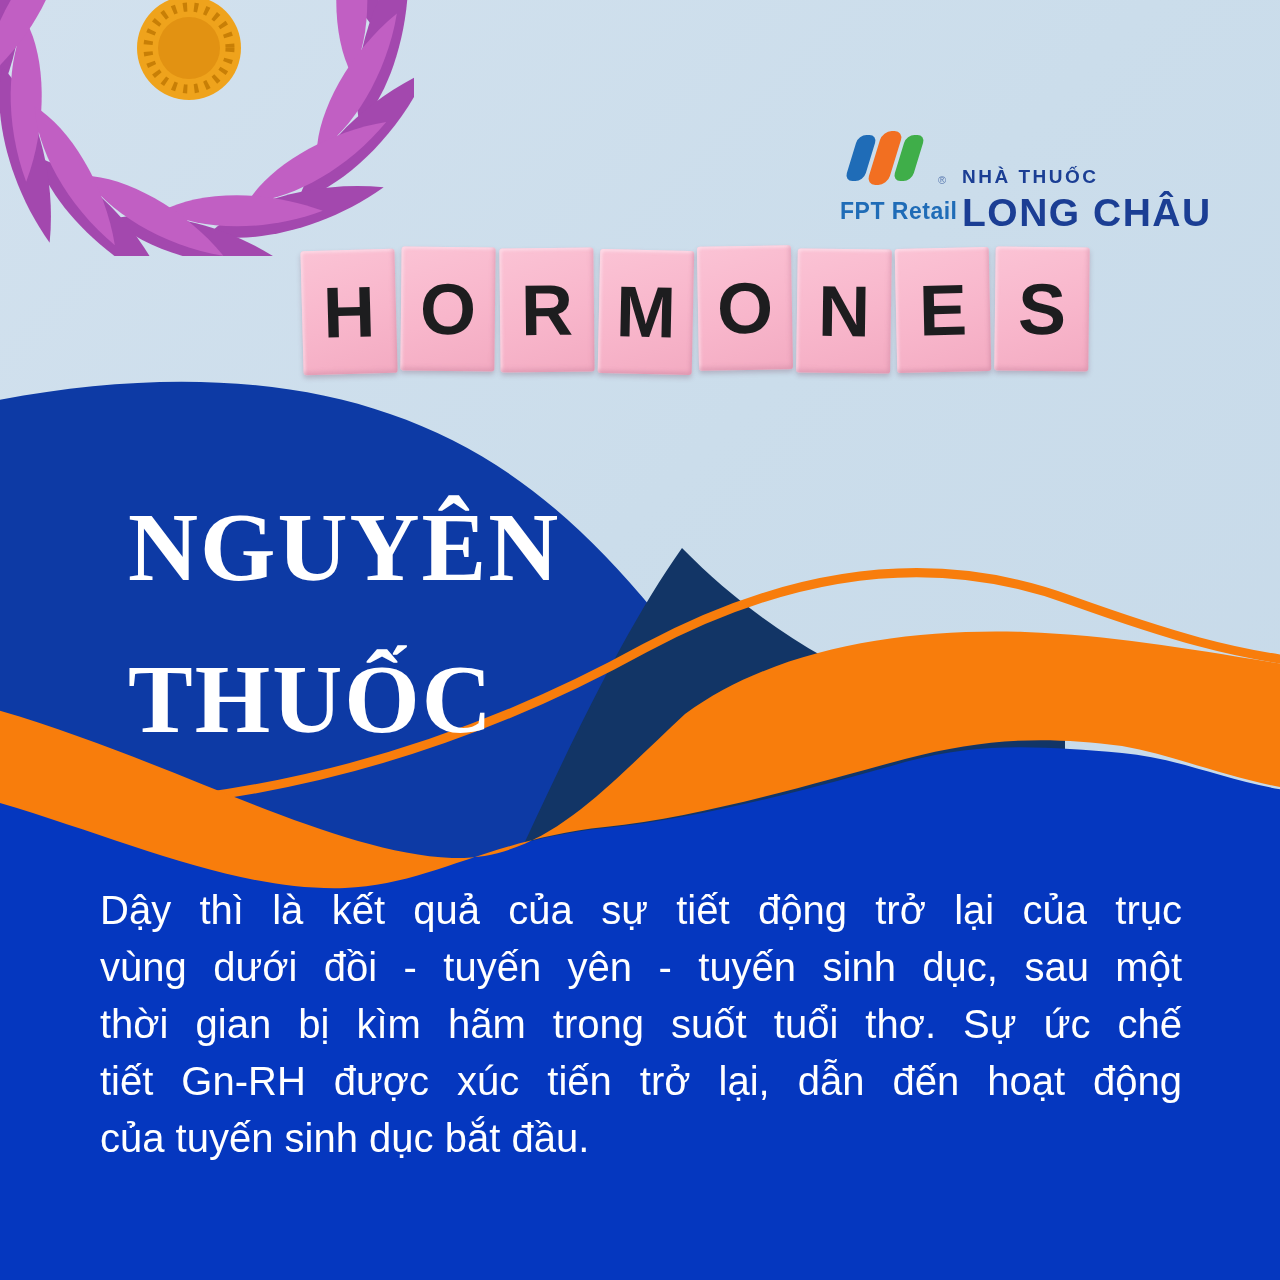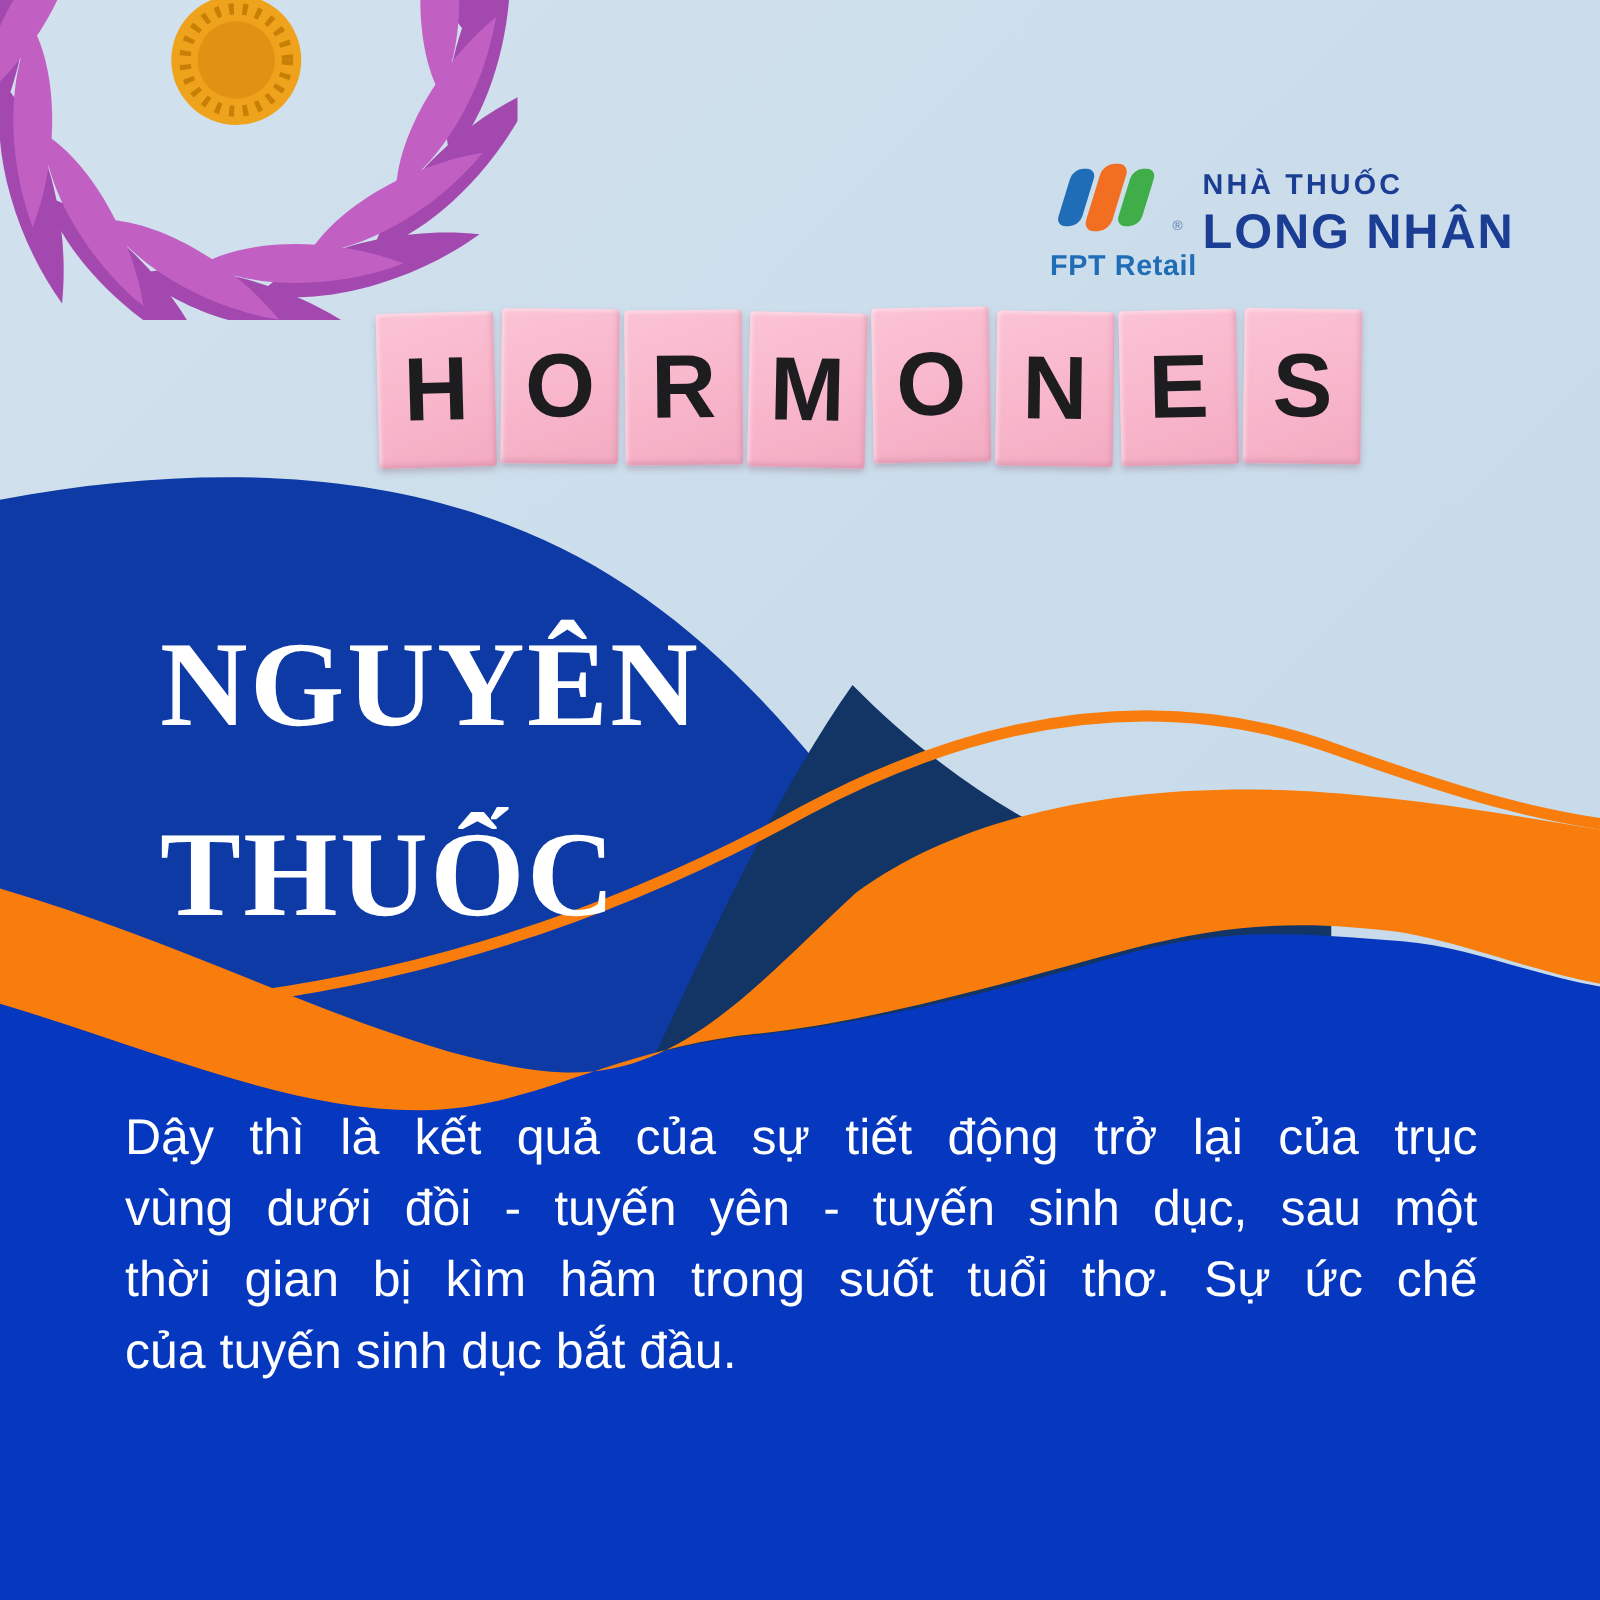--- a/index.html
+++ b/index.html
@@ -13,21 +13,21 @@
   svg.flower{position:absolute;left:-6px;top:-4px;display:block;}
 
   
   .brand{position:absolute;left:840px;top:130px;width:330px;height:92px;display:flex;align-items:flex-start;}
   .brand-left{width:108px;text-align:center;}
   .brand-left .fpt-retail{
     color:#1f6cb7;font-size:23px;font-weight:bold;margin-top:6px;letter-spacing:0.5px;white-space:nowrap;
   }
   .brand-right{margin-left:14px;padding-top:4px;}
   .brand-right .nha-thuoc{
-    color:#1b3e94;font-size:23px;font-weight:bold;letter-spacing:2.5px;white-space:nowrap;
+    color:#1b3e94;font-size:19px;font-weight:bold;letter-spacing:2.5px;white-space:nowrap;margin-top:32px;
   }
   .brand-right .long-chau{
     color:#1b3e94;font-size:39px;font-weight:bold;letter-spacing:1.5px;margin-top:3px;white-space:nowrap;
   }
 
   
   .tiles{position:absolute;left:302px;top:248px;display:flex;}
   .tile{
     width:94px;height:124px;margin-right:5px;border-radius:3px;
     background:linear-gradient(160deg,#fbc3d5 0%,#f8b6cb 55%,#f3abc2 100%);
@@ -129,21 +129,21 @@
           <rect x="0" y="5" width="19" height="46" rx="8" fill="#1F6CB7"></rect>
           <rect x="23" y="1" width="21" height="54" rx="9" fill="#F26F21"></rect>
           <rect x="48" y="5" width="19" height="46" rx="8" fill="#3FAE49"></rect>
         </g>
         <text x="98" y="54" font-size="11" fill="#5a7ab0">®</text>
       </svg>
       <div class="fpt-retail">FPT Retail</div>
     </div>
     <div class="brand-right">
       <div class="nha-thuoc">NHÀ THUỐC</div>
-      <div class="long-chau">LONG NHÂN</div>
+      <div class="long-chau">LONG CHÂU</div>
     </div>
   </div>
 
   <div class="tiles">
     <div class="tile">H</div>
     <div class="tile">O</div>
     <div class="tile">R</div>
     <div class="tile">M</div>
     <div class="tile">O</div>
     <div class="tile">N</div>
@@ -153,16 +153,17 @@
 
   <div class="section-title">
     <div>NGUYÊN</div>
     <div>THUỐC</div>
   </div>
 
   <div class="body-text">
     <div class="jline">Dậy thì là kết quả của sự tiết động trở lại của trục</div>
     <div class="jline">vùng dưới đồi - tuyến yên - tuyến sinh dục, sau một</div>
     <div class="jline">thời gian bị kìm hãm trong suốt tuổi thơ. Sự ức chế</div>
+    <div class="jline">tiết Gn-RH được xúc tiến trở lại, dẫn đến hoạt động</div>
     <div class="jline last">của tuyến sinh dục bắt đầu.</div>
   </div>
 
 </div>
 
 </body></html>

